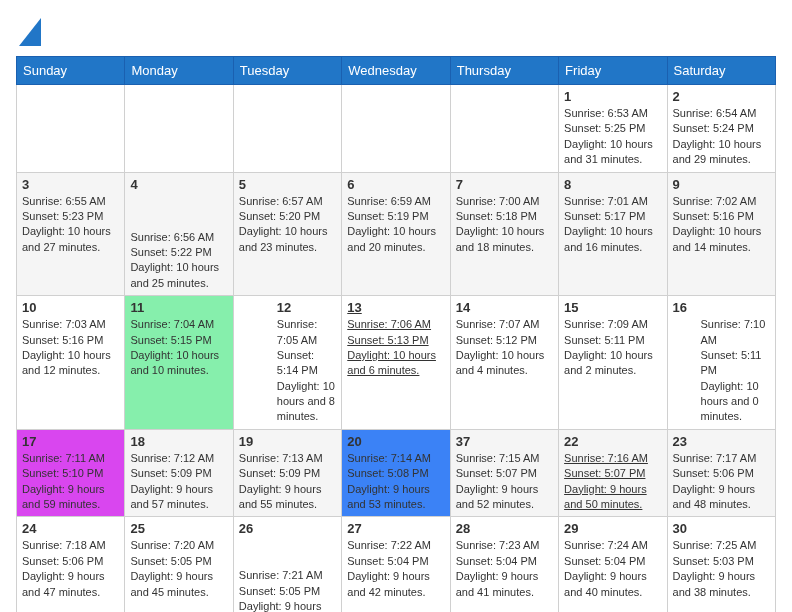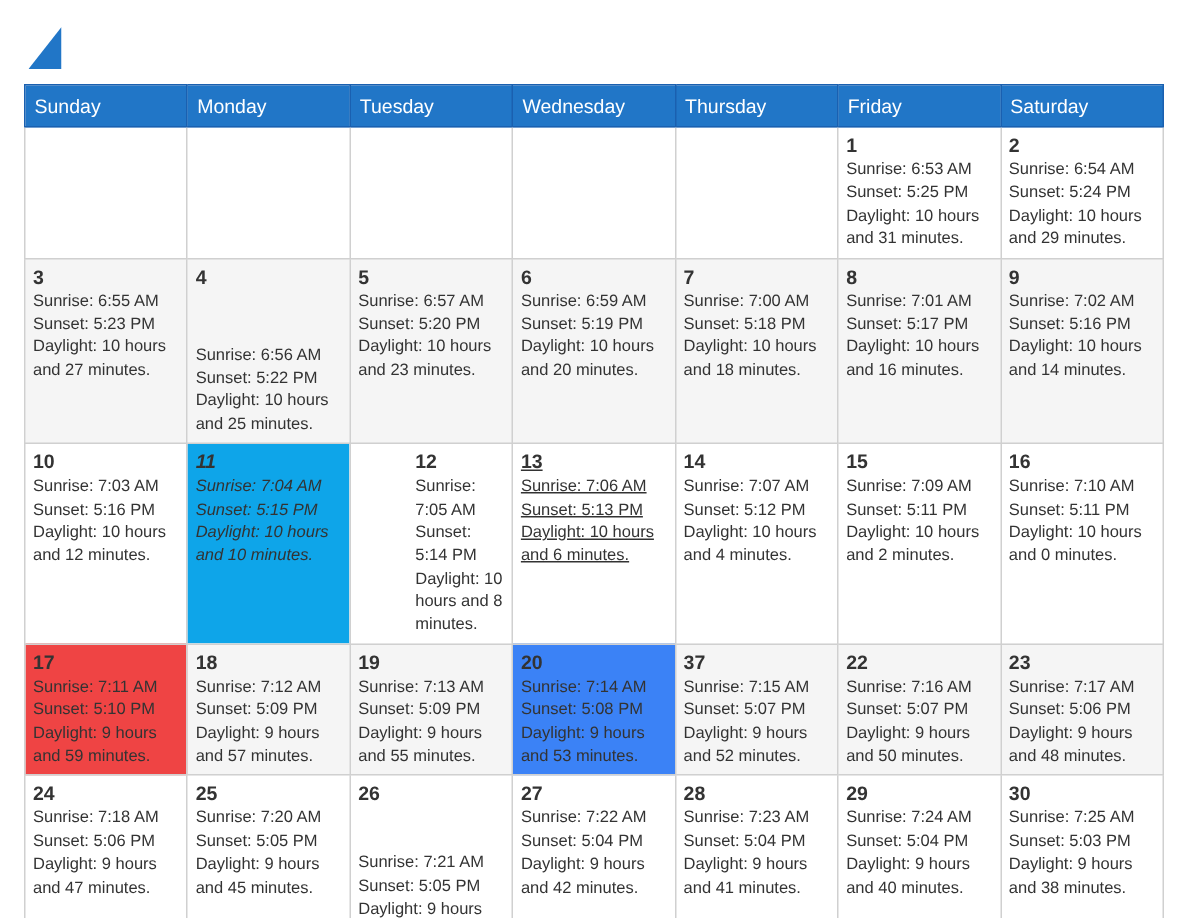--- a/index.html
+++ b/index.html
@@ -183,21 +183,21 @@
 Daylight: 10 hours and 14 minutes.</div>
         </td>
       </tr>
       <tr>
         <td style="background: rgb(255, 255, 255);">
           <div class="day-number">10</div>
           <div class="day-info" style="white-space: pre-line;">Sunrise: 7:03 AM
 Sunset: 5:16 PM
 Daylight: 10 hours and 12 minutes.</div>
         </td>
-        <td style="background: #0ea5e9; font-style: italic;">
+        <td style="background: #86efac;">
           <div class="day-number">11</div>
           <div class="day-info" style="white-space: pre-line;">Sunrise: 7:04 AM
 Sunset: 5:15 PM
 Daylight: 10 hours and 10 minutes.</div>
         </td>
         <td style="background: rgb(255, 255, 255); padding-left: 43px;">
           <div class="day-number">12</div>
           <div class="day-info" style="white-space: pre-line;">Sunrise: 7:05 AM
 Sunset: 5:14 PM
 Daylight: 10 hours and 8 minutes.</div>
@@ -215,27 +215,27 @@
 Daylight: 10 hours and 4 minutes.</div>
         </td>
         <td style="background: rgb(255, 255, 255);">
           <div class="day-number">15</div>
           <div class="day-info" style="white-space: pre-line;">Sunrise: 7:09 AM
 Sunset: 5:11 PM
 Daylight: 10 hours and 2 minutes.</div>
         </td>
         <td style="background: rgb(255, 255, 255);">
           <div class="day-number">16</div>
-          <div class="day-info" style="white-space: pre-line;">Sunrise: 7:10 AM
+          <div class="day-info" style="white-space: pre-line; margin-left: 28px;">Sunrise: 7:10 AM
 Sunset: 5:11 PM
 Daylight: 10 hours and 0 minutes.</div>
         </td>
       </tr>
       <tr>
-        <td style="background: #ef4444;">
+        <td style="background: #d946ef;">
           <div class="day-number">17</div>
           <div class="day-info" style="white-space: pre-line;">Sunrise: 7:11 AM
 Sunset: 5:10 PM
 Daylight: 9 hours and 59 minutes.</div>
         </td>
         <td style="background: rgb(245, 245, 245);">
           <div class="day-number">18</div>
           <div class="day-info" style="white-space: pre-line;">Sunrise: 7:12 AM
 Sunset: 5:09 PM
 Daylight: 9 hours and 57 minutes.</div>
@@ -253,21 +253,21 @@
 Daylight: 9 hours and 53 minutes.</div>
         </td>
         <td style="background: rgb(245, 245, 245);">
           <div class="day-number">37</div>
           <div class="day-info" style="white-space: pre-line;">Sunrise: 7:15 AM
 Sunset: 5:07 PM
 Daylight: 9 hours and 52 minutes.</div>
         </td>
         <td style="background: rgb(245, 245, 245);">
           <div class="day-number">22</div>
-          <div class="day-info" style="white-space: pre-line;">Sunrise: 7:16 AM
+          <div class="day-info" style="white-space: pre-line; text-decoration: underline;">Sunrise: 7:16 AM
 Sunset: 5:07 PM
 Daylight: 9 hours and 50 minutes.</div>
         </td>
         <td style="background: rgb(245, 245, 245);">
           <div class="day-number">23</div>
           <div class="day-info" style="white-space: pre-line;">Sunrise: 7:17 AM
 Sunset: 5:06 PM
 Daylight: 9 hours and 48 minutes.</div>
         </td>
       </tr>

